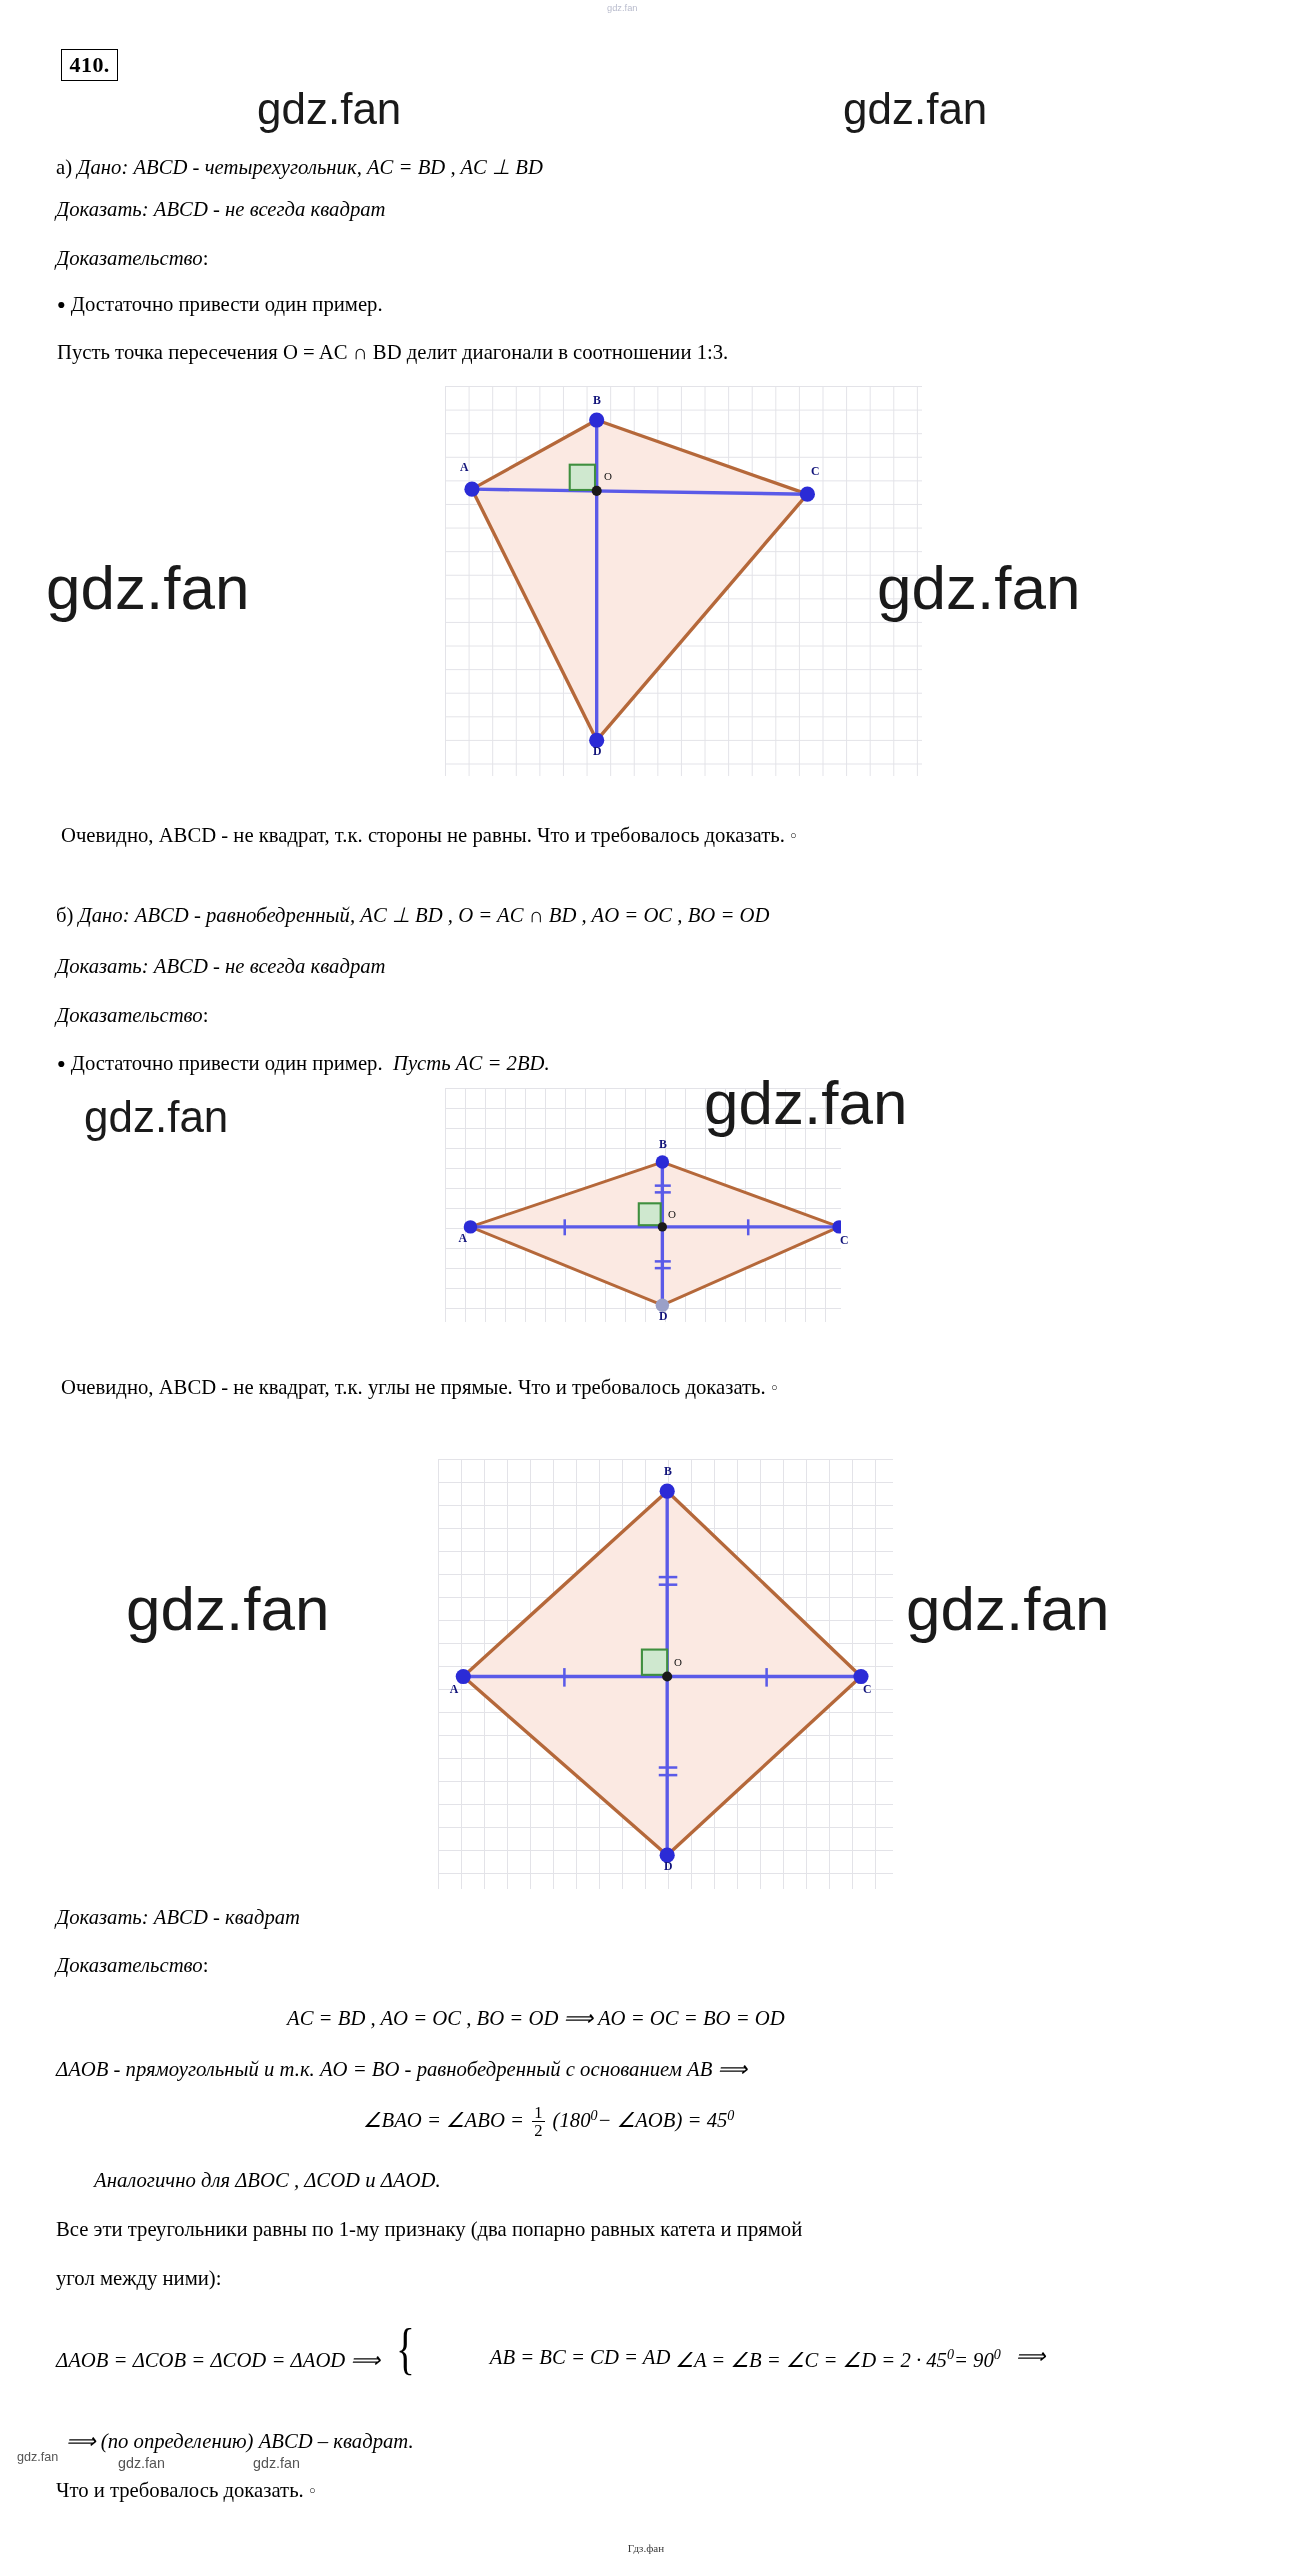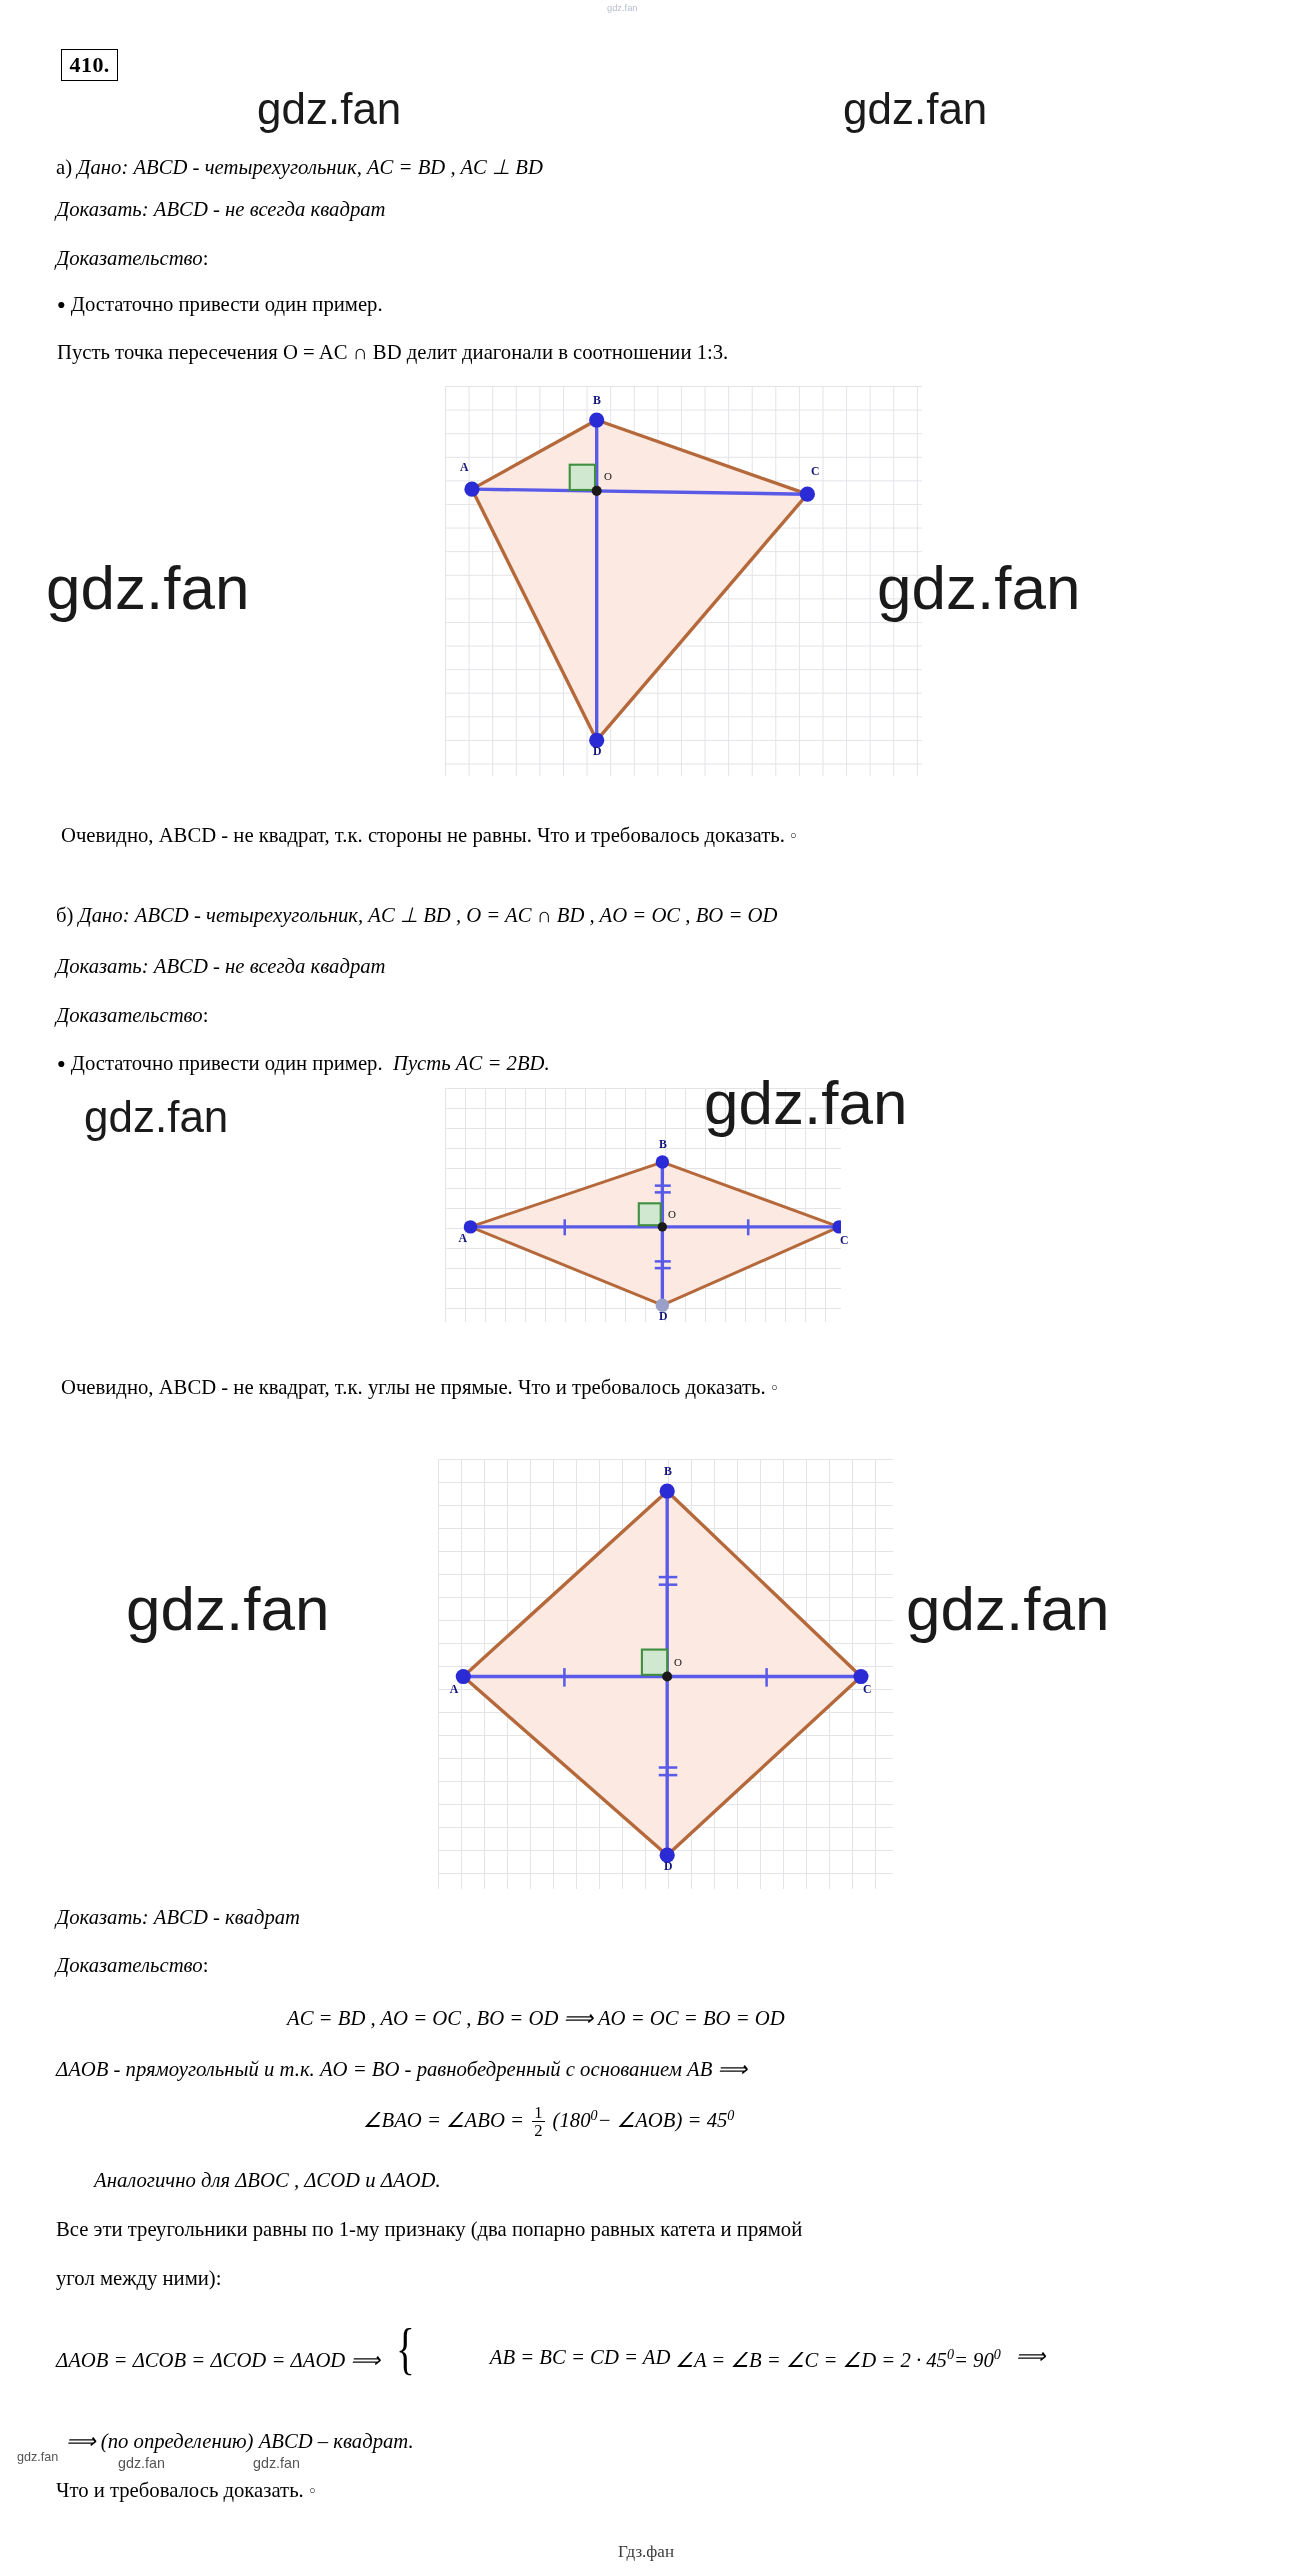--- a/index.html
+++ b/index.html
@@ -21,21 +21,21 @@
     position:absolute;
     color:#1a1a1a;
     font-family:"Liberation Sans", sans-serif;
     white-space:nowrap;
     pointer-events:none;
   }
   .wm-big{font-size:62px;}
   .wm-mid{font-size:44px;}
   .wm-sm{font-size:15px;color:#555;}
   .wm-tiny{font-size:9.3px;color:#b9bccd;}
-  .wm-foot{font-size:17px;color:#3b3b3b;font-family:"Liberation Serif",serif;}
+  .wm-foot{font-size:11px;color:#3b3b3b;font-family:"Liberation Serif",serif;}
 
   
   .task-num{
     position:absolute;
     left:61px; top:49px;
     border:1.7px solid #000;
     padding:1.7px 7.6px 2.5px 7.6px;
     font-weight:bold;
     font-size:22px;
     font-family:"Liberation Serif", serif;
@@ -168,21 +168,21 @@
   </div>
 
   <div class="wm wm-big" style="left:46px; top:552px;">gdz.fan</div>
   <div class="wm wm-big" style="left:877px; top:552px;">gdz.fan</div>
 
   <div class="tx" style="left:61px; top:822px;">
     <span>Очевидно, ABCD - не квадрат, т.к. стороны не равны. Что и требовалось доказать.</span>&nbsp;<span class="qed">○</span>
   </div>
 
   <div class="tx" style="left:56px; top:902px;">
-    <span>б)</span><span>&nbsp;</span><span class="it">Дано</span><span class="m">: ABCD - четырехугольник, AC ⊥ BD , O = AC ∩ BD , AO = OC , BO = OD</span>
+    <span>б)</span><span>&nbsp;</span><span class="it">Дано</span><span class="m">: ABCD - равнобедренный, AC ⊥ BD , O = AC ∩ BD , AO = OC , BO = OD</span>
   </div>
   <div class="tx" style="left:56px; top:953px;">
     <span class="it">Доказать</span><span class="m">: ABCD - не всегда квадрат</span>
   </div>
   <div class="tx" style="left:56px; top:1002px;">
     <span class="it">Доказательство</span><span>:</span>
   </div>
   <div class="tx" style="left:57px; top:1050px;">
     <span class="bullet">●</span>&nbsp;<span>Достаточно привести один пример.</span>&nbsp;&nbsp;<span class="m">Пусть AC = 2BD.</span>
   </div>

